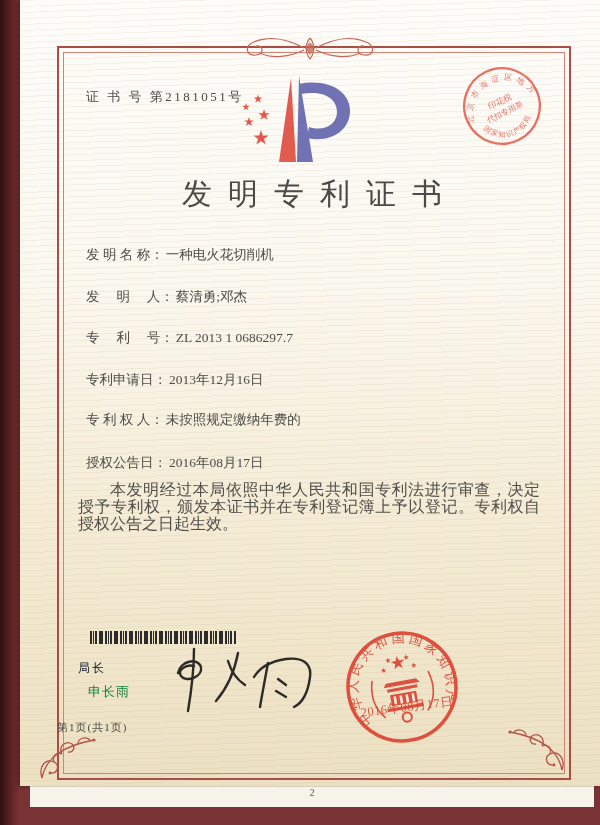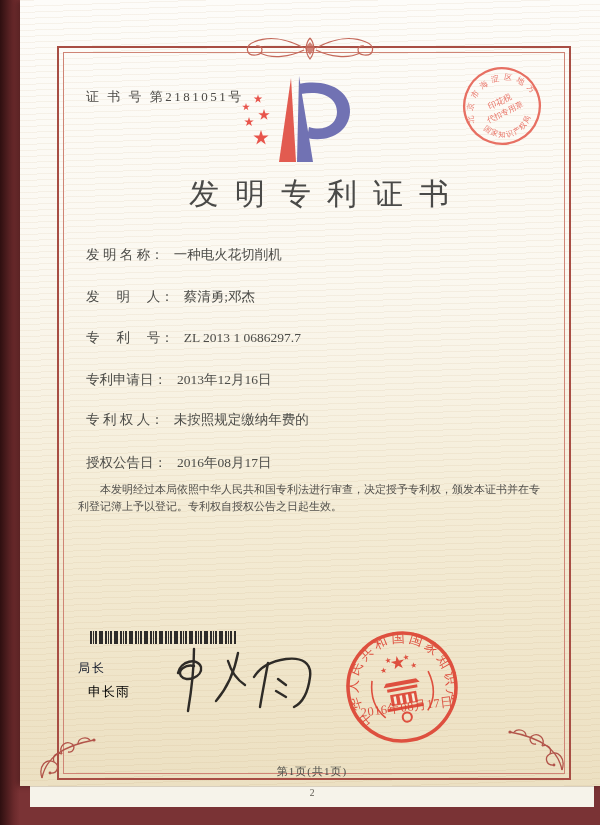--- a/index.html
+++ b/index.html
@@ -36,52 +36,52 @@
   }
   .flourish{position:absolute;}
   
   .cert-no{
     position:absolute;left:86px;top:88px;font-size:13px;color:#4c4a46;
     letter-spacing:2.5px;
     font-family:Liberation Serif, serif;
   }
   .title{
     position:absolute;left:57px;top:174px;width:510px;text-align:center;
-    font-size:30px;color:#4a4a48;letter-spacing:16px;text-indent:16px;padding-left:7px;
+    font-size:30px;color:#4a4a48;letter-spacing:16px;text-indent:16px;
   }
   .field{position:absolute;left:86px;font-size:13.5px;color:#4c4c48;white-space:pre;}
-  .field .val{margin-left:10px;text-align:right;}
+  .field .val{margin-left:2px;text-align:right;}
   .f0{top:246px}.f1{top:288px}.f2{top:329px}.f3{top:371px}.f4{top:411px}.f5{top:454px}
   .body-text{
     position:absolute;left:78px;top:481px;width:462px;
-    font-size:11px;line-height:17px;color:#514f4b;text-align:justify;
+    font-size:16px;line-height:17px;color:#514f4b;text-align:justify;
   }
   .body-text p{margin:0;text-indent:2em;}
   
   .barcode{
     position:absolute;left:90px;top:631px;width:146px;height:13px;
     background-image:
       repeating-linear-gradient(90deg,#2e2c2a 0 2px,rgba(0,0,0,0) 2px 5px),
       repeating-linear-gradient(90deg,#2e2c2a 0 1px,rgba(0,0,0,0) 1px 3px);
   }
   
   .sig-role{position:absolute;left:78px;top:660px;font-size:12px;color:#0f172a;letter-spacing:2px;}
-  .sig-name{position:absolute;left:88px;top:683px;font-size:13px;color:#000000;letter-spacing:1px;}
+  .sig-name{position:absolute;left:88px;top:683px;font-size:13px;color:#15803d;letter-spacing:1px;}
   .sig-svg{position:absolute;left:150px;top:643px;}
   
   .seal-main{position:absolute;left:344px;top:629px;width:116px;height:116px;transform:rotate(-10deg);opacity:.92;}
   .seal-date{
     position:absolute;left:346px;top:699px;width:122px;text-align:center;
     font-size:12.5px;color:#d94434;transform:rotate(-7deg);letter-spacing:.5px;opacity:.9;
   }
   .seal-tax{position:absolute;left:460px;top:64px;width:84px;height:84px;transform:rotate(-26deg);opacity:.85;}
   
   .footer{
-    position:absolute;left:57px;top:720px;width:510px;text-align:center;
-    font-size:11px;color:#4b4b47;letter-spacing:1px;margin-top:44px;
+    position:absolute;left:57px;top:720px;width:510px;
+    font-size:11px;color:#4b4b47;letter-spacing:1px;
   }
   .seal-ring-text{font-family:"Liberation Serif",serif;}
 </style>
 </head>
 <body>
 
 <div id="screen">
   <div class="paper"></div>
   <div class="page-behind"></div>
   <div class="page-behind-number">2</div>

